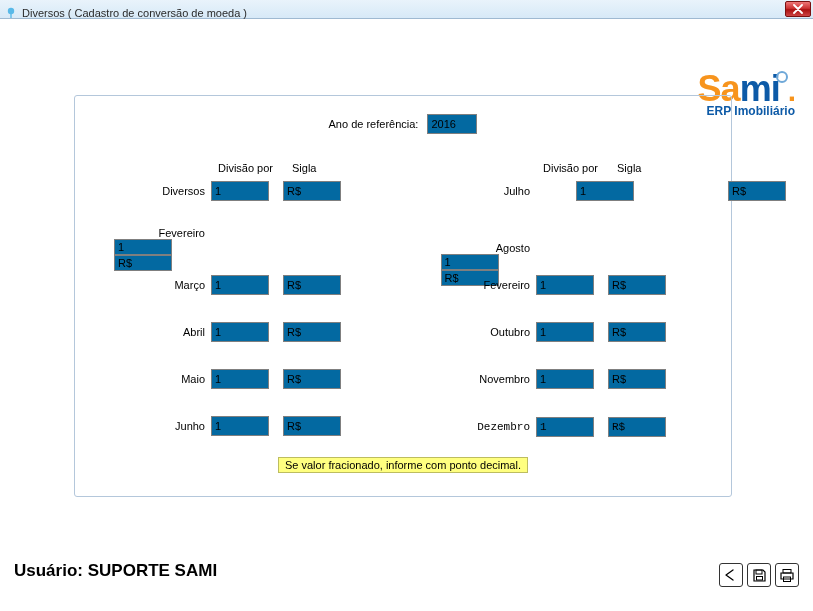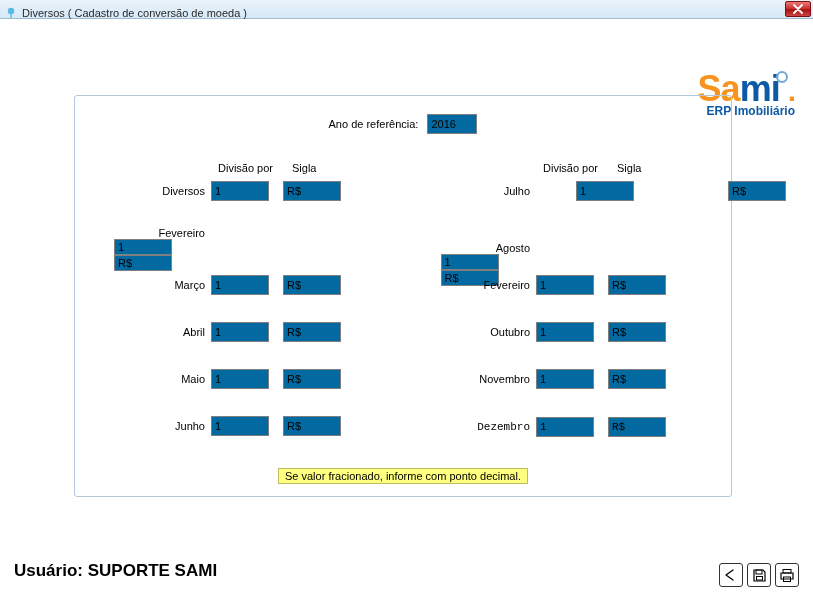--- a/index.html
+++ b/index.html
@@ -137,21 +137,21 @@
     padding-right: 6px;
   }
   .col.right .row .mlabel { width: 133px; }
   .row .div-input { width: 58px; }
   .row .gap { width: 14px; }
   .row .sig-input { width: 58px; }
 
   .hint {
     position: absolute;
     left: 0; right: 0;
-    bottom: 12px;
+    bottom: 23px;
     text-align: center;
   }
   .hint span {
     background: #ffff80;
     border: 1px solid #bdbd60;
     padding: 1px 6px;
     font-size: 11px;
     display: inline-block;
   }
 

